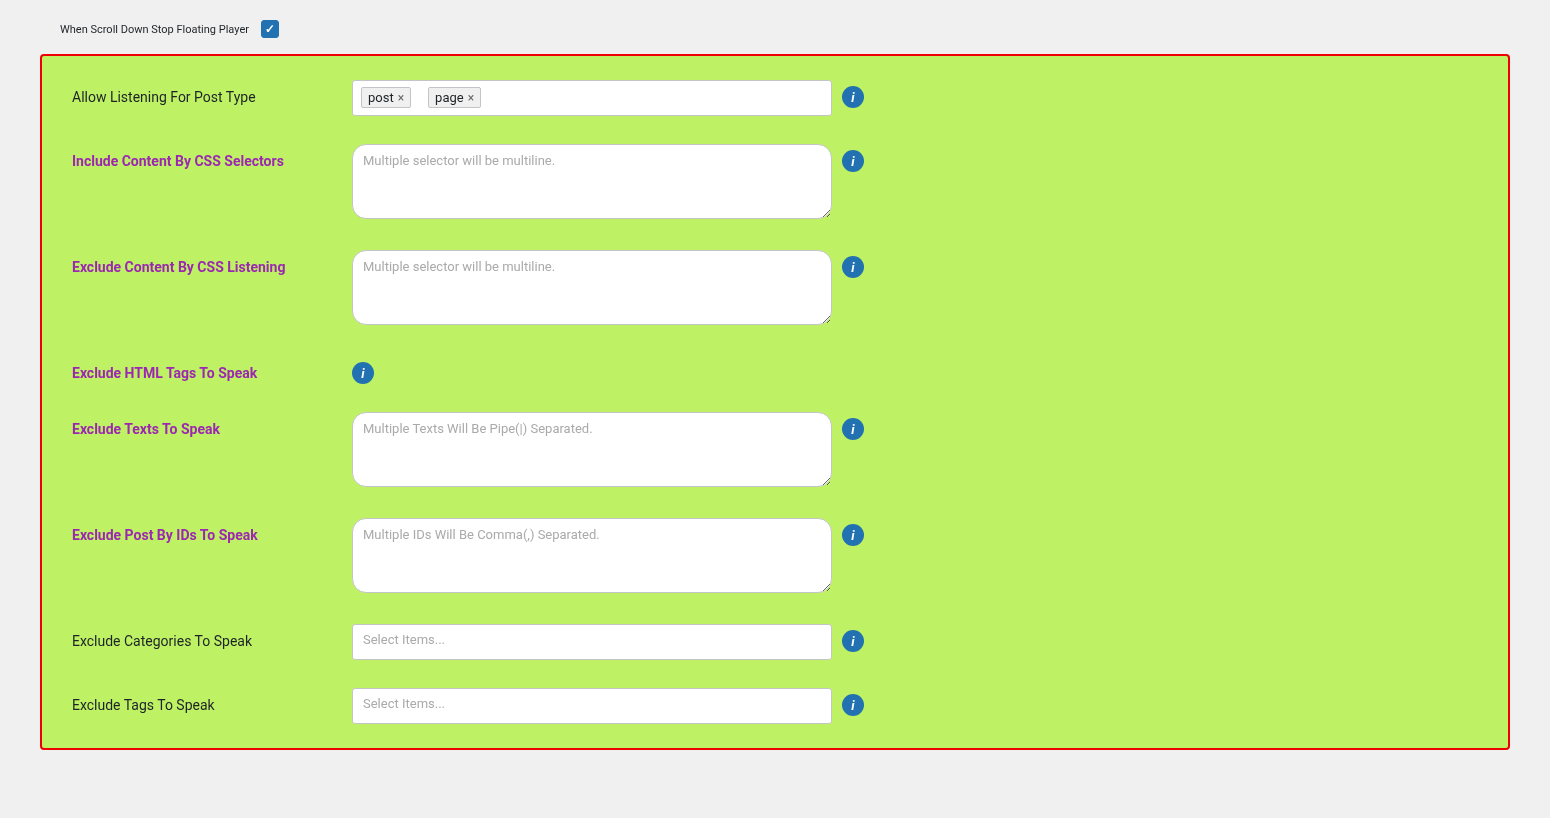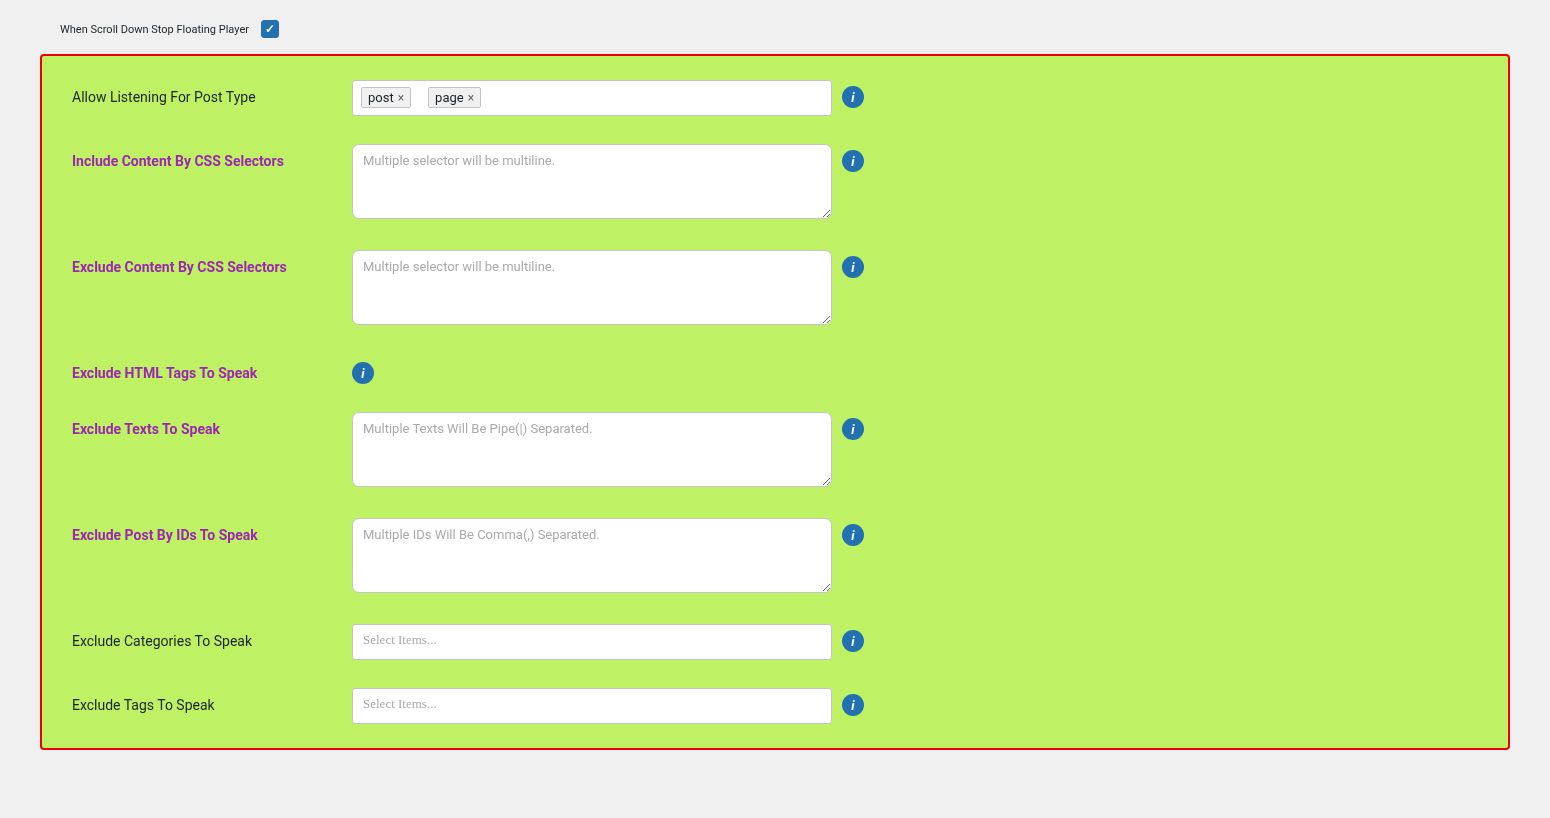--- a/index.html
+++ b/index.html
@@ -120,37 +120,36 @@
     .textarea-wrapper {
       flex: 1;
       max-width: 480px;
       position: relative;
     }
 
     textarea {
       width: 100%;
       min-height: 75px;
       border: 1px solid #c3c4c7;
-      border-radius: 7px;
+      border-radius: 14px;
       padding: 8px 10px;
       font-size: 13px;
       color: #999;
       resize: vertical;
       font-family: inherit;
       outline: none;
     }
 
     textarea::placeholder {
       color: #aaa;
     }
 
     .select-wrapper {
       flex: 1;
       max-width: 480px;
-      font-family: Liberation Serif, serif;
     }
 
     .select-box {
       width: 100%;
       border: 1px solid #c3c4c7;
       border-radius: 3px;
       background: #fff;
       padding: 7px 10px;
       font-size: 13px;
       color: #aaa;
@@ -202,21 +201,21 @@
       </div>
     </div>
     <div class="setting-row">
       <div class="setting-label purple">Include Content By CSS Selectors</div>
       <div class="setting-control">
         <div class="textarea-wrapper"><textarea placeholder="Multiple selector will be multiline." style=""></textarea></div>
         <div class="info-icon">i</div>
       </div>
     </div>
     <div class="setting-row">
-      <div class="setting-label purple">Exclude Content By CSS Selectors</div>
+      <div class="setting-label purple">Exclude Content By CSS Listening</div>
       <div class="setting-control">
         <div class="textarea-wrapper"><textarea placeholder="Multiple selector will be multiline." style=""></textarea></div>
         <div class="info-icon">i</div>
       </div>
     </div>
     <div class="setting-row">
       <div class="setting-label purple">Exclude HTML Tags To Speak</div>
       <div class="setting-control">
         <div class="info-icon">i</div>
       </div>

